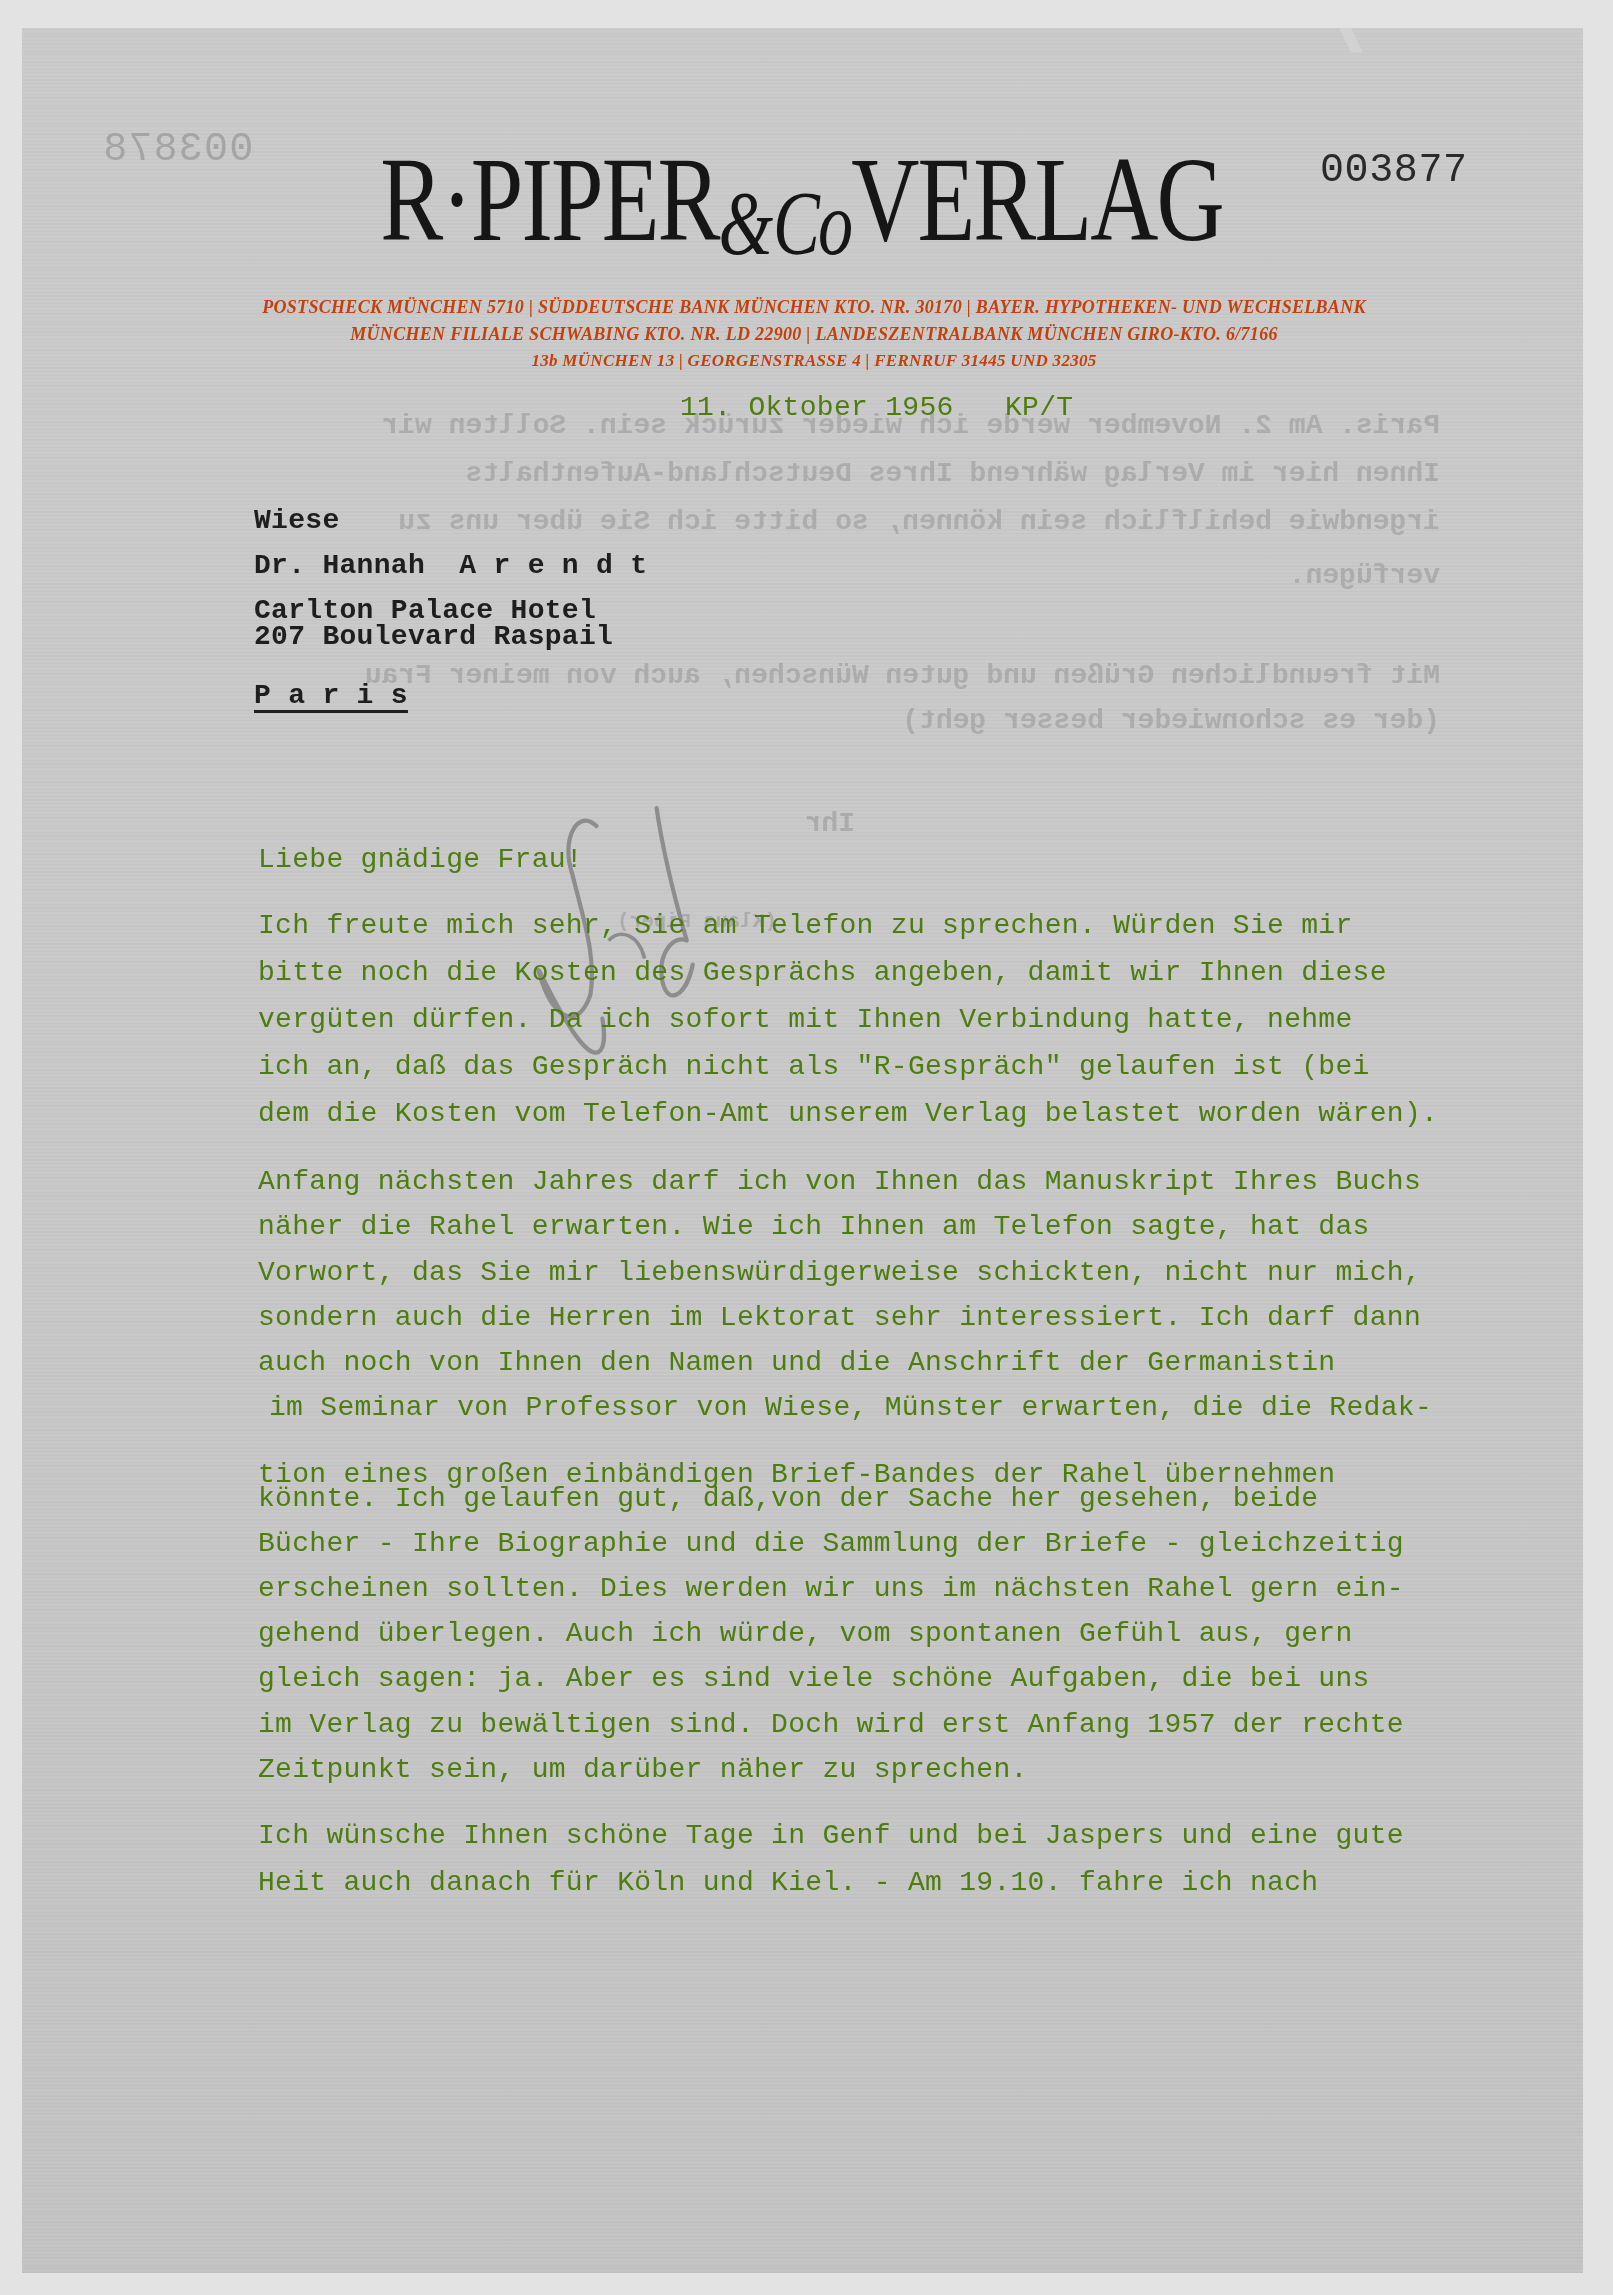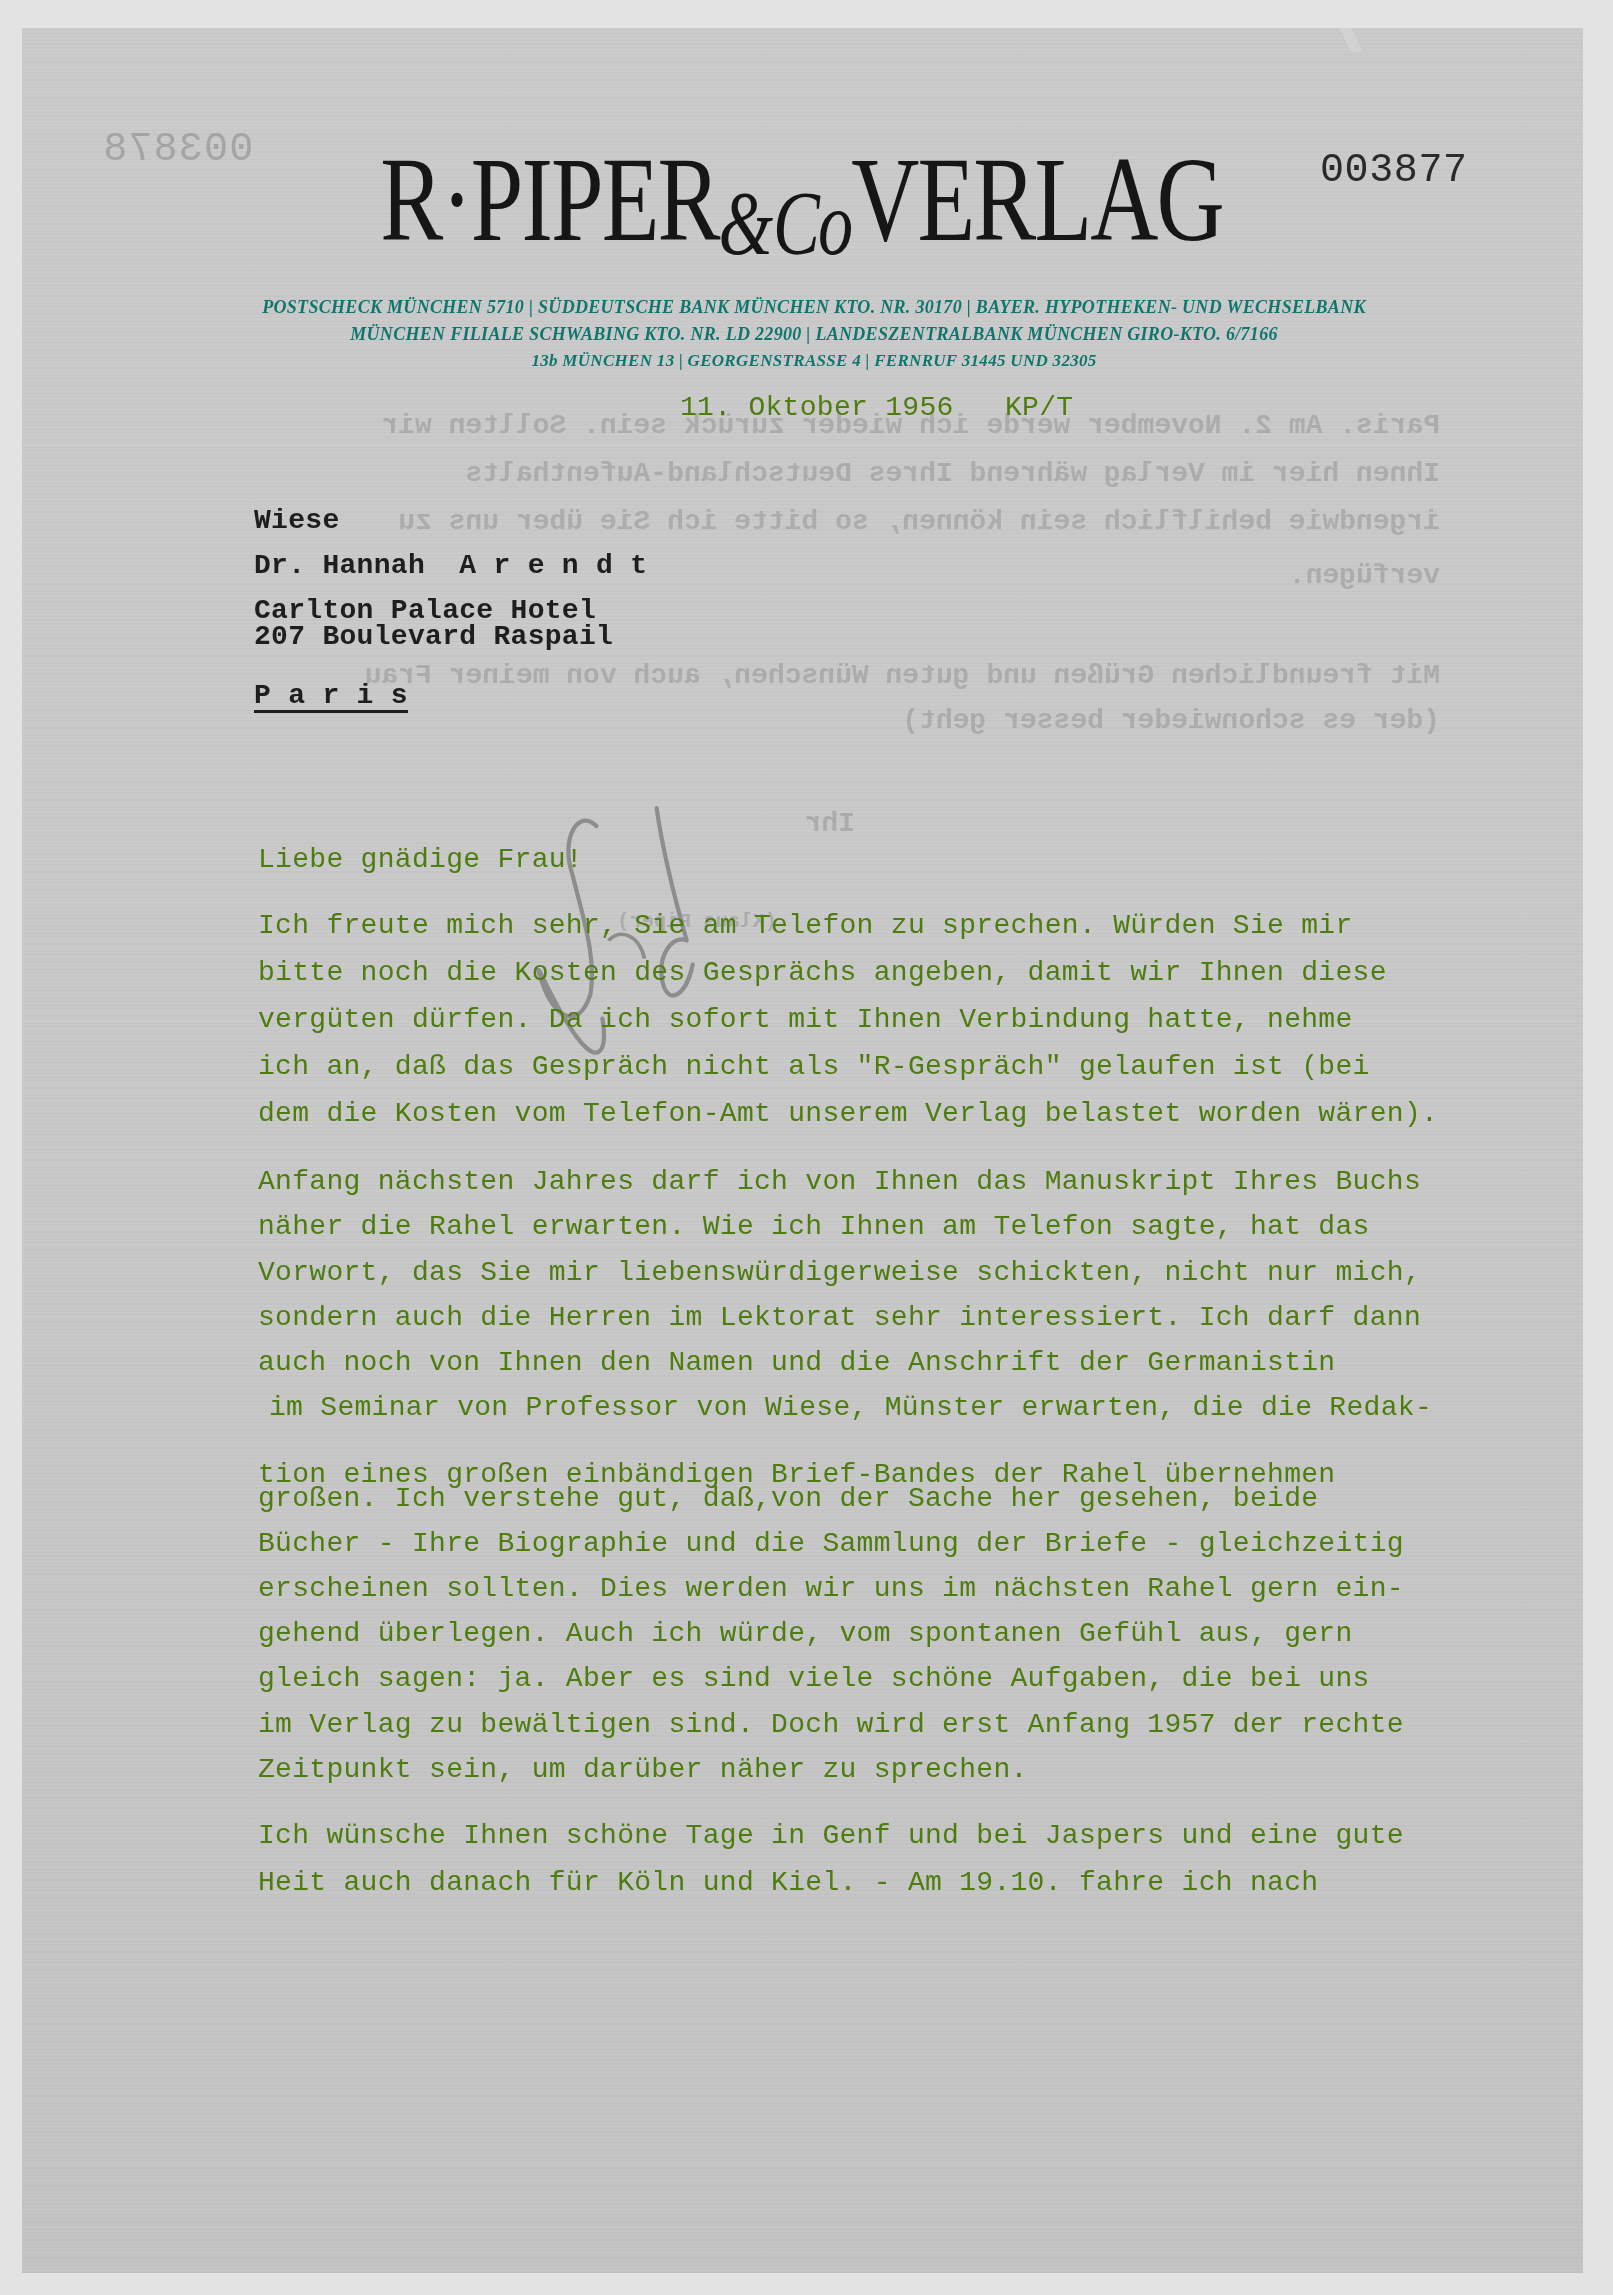--- a/index.html
+++ b/index.html
@@ -32,21 +32,21 @@
     display:flex; align-items:flex-start; justify-content:center;
     font-family:"Liberation Serif", serif; font-size:121px; line-height:121px;
     color:#161616; transform:scaleX(0.78); transform-origin:center top;
     letter-spacing:-2.4px;
   }
   .logo .amp { font-style:italic; font-size:90px; margin:24px 2.4px 0 0; }
   .logo .co { font-style:italic; font-size:90px; margin-top:24px; }
   .bank {
     position:absolute; left:181px; width:1266px; text-align:center;
     font-family:"Liberation Serif", serif; font-weight:bold; font-style:italic;
-    font-size:18px; color:#0f766e; letter-spacing:0.3px;
+    font-size:18px; color:#c2410c; letter-spacing:0.3px;
   }
   .bank.l1 { top:297px; }
   .bank.l2 { top:324px; }
   .bank.l3 { top:351px; font-size:17px; }
   .tw {
     position:absolute; font-family:"Liberation Mono", monospace;
     font-size:28px; color:#1e1e1e; white-space:pre; font-weight:bold;
     letter-spacing:0.3px;
   }
   .tw.light { font-weight:normal; color:#4d7c0f; }
@@ -113,21 +113,21 @@
 <div class="tw body-text light" style="top:1051px;">ich an, daß das Gespräch nicht als "R-Gespräch" gelaufen ist (bei</div>
 <div class="tw body-text light" style="top:1098px;">dem die Kosten vom Telefon-Amt unserem Verlag belastet worden wären).</div>
 
 <div class="tw body-text light" style="top:1166px;">Anfang nächsten Jahres darf ich von Ihnen das Manuskript Ihres Buchs</div>
 <div class="tw body-text light" style="top:1211px;">näher die Rahel erwarten. Wie ich Ihnen am Telefon sagte, hat das</div>
 <div class="tw body-text light" style="top:1257px;">Vorwort, das Sie mir liebenswürdigerweise schickten, nicht nur mich,</div>
 <div class="tw body-text light" style="top:1302px;">sondern auch die Herren im Lektorat sehr interessiert. Ich darf dann</div>
 <div class="tw body-text light" style="top:1347px;">auch noch von Ihnen den Namen und die Anschrift der Germanistin</div>
 <div class="tw body-text light" style="top:1392px;margin-left:11px;">im Seminar von Professor von Wiese, Münster erwarten, die die Redak-</div>
 <div class="tw body-text light" style="top:1437px;margin-top:22px;">tion eines großen einbändigen Brief-Bandes der Rahel übernehmen</div>
-<div class="tw body-text light" style="top:1483px;">großen. Ich verstehe gut, daß,von der Sache her gesehen, beide</div>
+<div class="tw body-text light" style="top:1483px;">könnte. Ich gelaufen gut, daß,von der Sache her gesehen, beide</div>
 <div class="tw body-text light" style="top:1528px;">Bücher - Ihre Biographie und die Sammlung der Briefe - gleichzeitig</div>
 <div class="tw body-text light" style="top:1573px;">erscheinen sollten. Dies werden wir uns im nächsten Rahel gern ein-</div>
 <div class="tw body-text light" style="top:1618px;">gehend überlegen. Auch ich würde, vom spontanen Gefühl aus, gern</div>
 <div class="tw body-text light" style="top:1663px;">gleich sagen: ja. Aber es sind viele schöne Aufgaben, die bei uns</div>
 <div class="tw body-text light" style="top:1709px;">im Verlag zu bewältigen sind. Doch wird erst Anfang 1957 der rechte</div>
 <div class="tw body-text light" style="top:1754px;">Zeitpunkt sein, um darüber näher zu sprechen.</div>
 
 <div class="tw body-text light" style="top:1820px;">Ich wünsche Ihnen schöne Tage in Genf und bei Jaspers und eine gute</div>
 <div class="tw body-text light" style="top:1867px;">Heit auch danach für Köln und Kiel. - Am 19.10. fahre ich nach</div>
 

